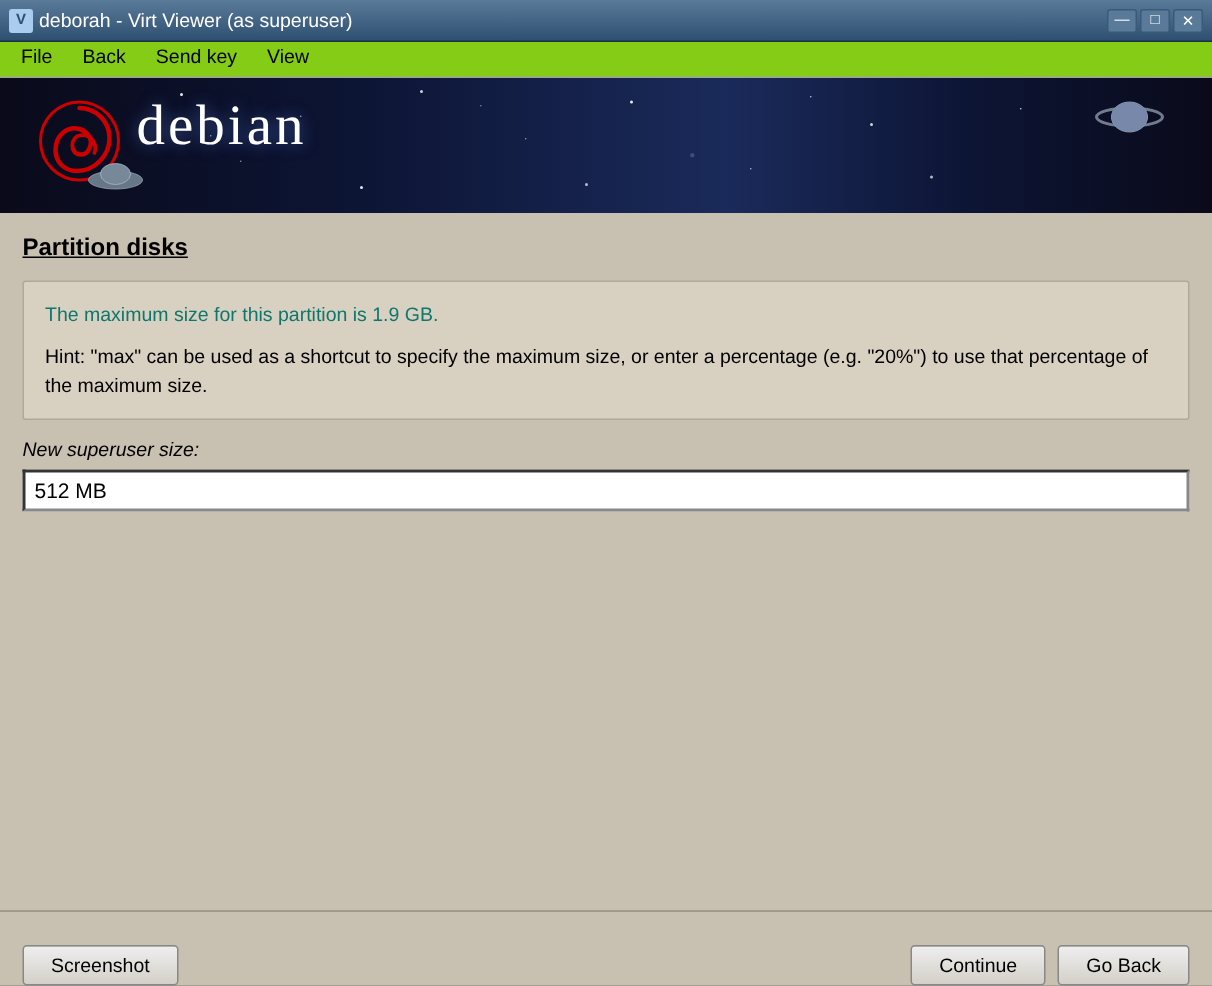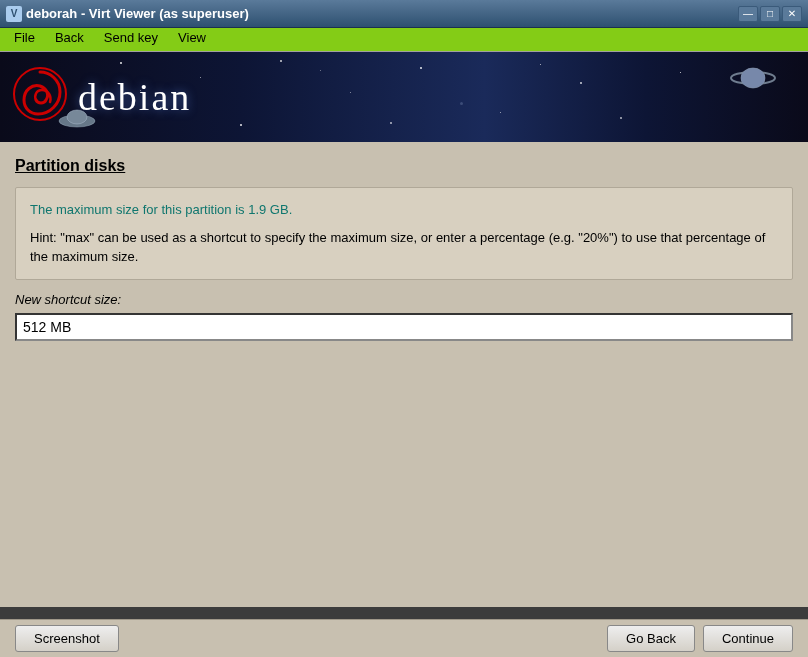--- a/index.html
+++ b/index.html
@@ -32,21 +32,21 @@
       background: #aaccee;
       border-radius: 2px;
       display: flex; align-items: center; justify-content: center;
       font-size: 10px;
       color: #2e5070;
       font-weight: bold;
     }
     .titlebar-title {
       color: #ffffff;
       font-size: 13px;
-      font-weight: bold;
+      font-weight: normal;
     }
     .titlebar-controls {
       display: flex;
       gap: 2px;
     }
     .titlebar-btn {
       width: 20px;
       height: 16px;
       background: #5a7a9a;
       border: 1px solid #3a5a7a;
@@ -77,22 +77,21 @@
     .debian-banner {
       height: 90px;
       background: linear-gradient(to right, #0a0a1a 0%, #0d1535 30%, #1a2a5a 60%, #0d1535 80%, #0a0a1a 100%);
       position: relative;
       overflow: hidden;
       display: flex;
       align-items: center;
     }
     .debian-banner-left {
       display: flex;
-      align-items: center;
-      padding-left: 10px;
+      padding-left: 23px;
       gap: 8px;
       z-index: 2;
     }
     .debian-swirl {
       width: 60px;
       height: 70px;
       flex-shrink: 0;
     }
     .debian-text {
       color: #ffffff;
@@ -189,25 +188,25 @@
       outline: none;
       font-family: sans-serif;
     }
 
     
     .bottom-bar {
       position: absolute;
       bottom: 0;
       left: 0;
       right: 0;
-      height: 38px;
+      height: 50px;
       background: #c8c0b0;
       border-top: 1px solid #a0988a;
       display: flex;
-      align-items: center;
+      align-items: flex-end;
       justify-content: space-between;
       padding: 0 15px;
     }
     .btn {
       padding: 5px 18px;
       font-size: 13px;
       background: linear-gradient(to bottom, #eeeeee, #d4d0c8);
       border: 1px solid #888;
       border-radius: 3px;
       cursor: pointer;
@@ -290,23 +289,23 @@
 </div>
 
 <div class="main-content">
   <div class="section-title">Partition disks</div>
 
   <div class="info-box">
     <p class="info-text">The maximum size for this partition is 1.9 GB.</p>
     <p class="hint-text">Hint: "max" can be used as a shortcut to specify the maximum size, or enter a percentage (e.g. "20%") to use that percentage of the maximum size.</p>
   </div>
 
-  <label class="field-label">New shortcut size:</label>
+  <label class="field-label">New superuser size:</label>
   <input type="text" class="partition-input" value="512 MB" style="">
 </div>
 
 <div class="bottom-bar">
   <button class="btn">Screenshot</button>
   <div class="btn-right-group">
+    <button class="btn">Continue</button>
     <button class="btn">Go Back</button>
-    <button class="btn">Continue</button>
   </div>
 </div>
 
 </body></html>

